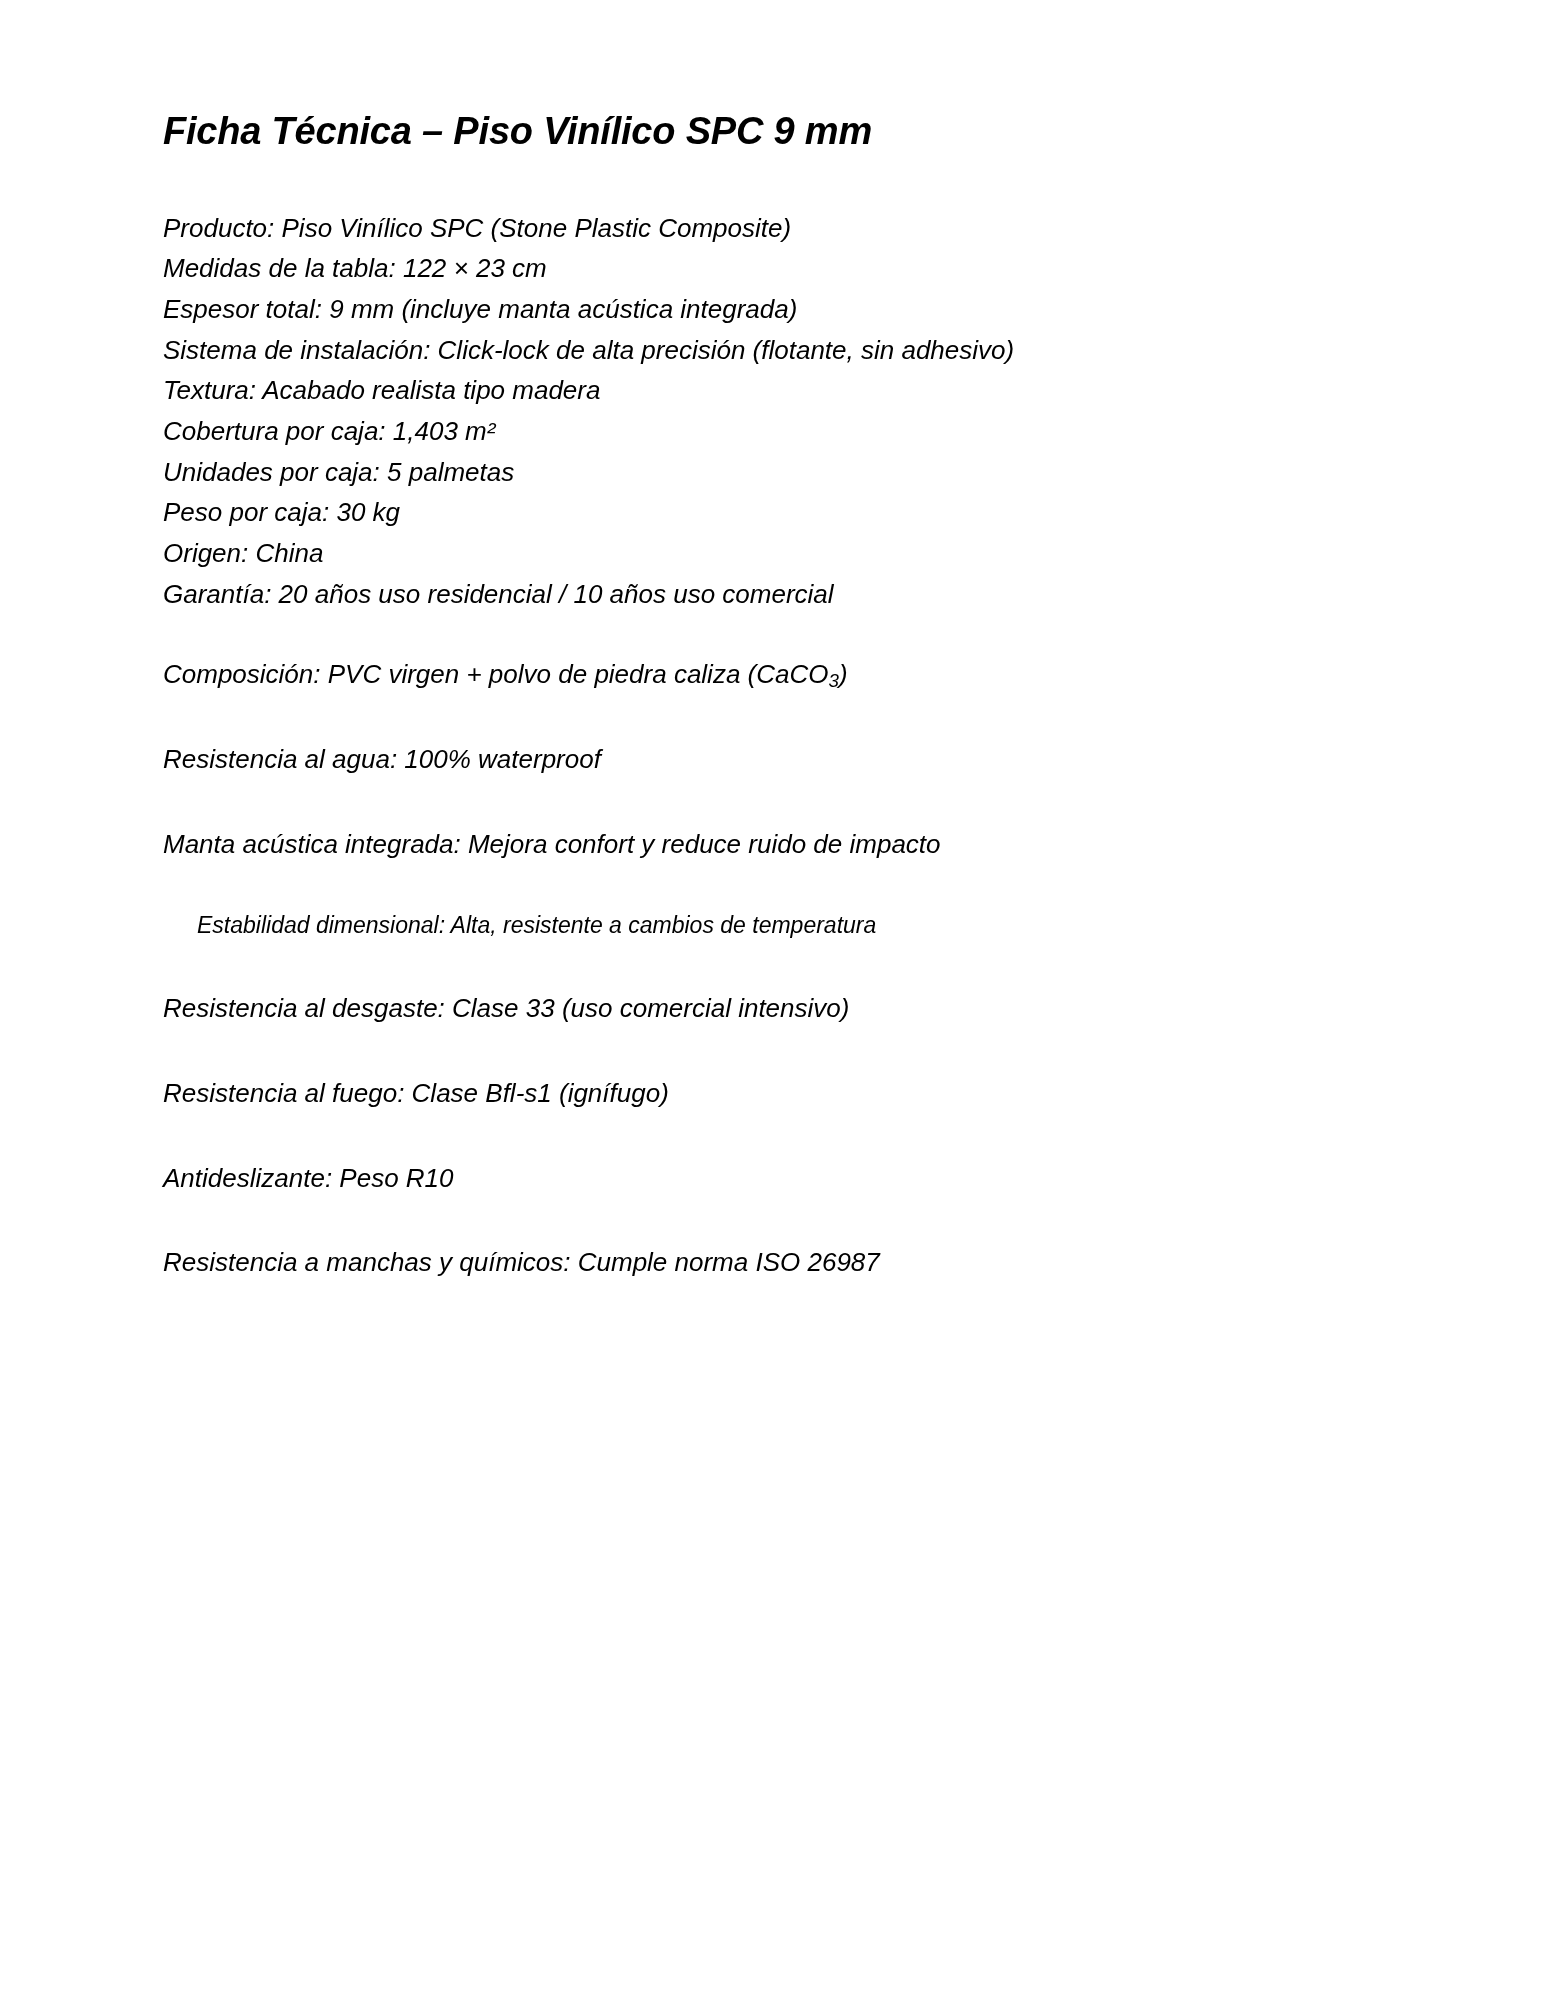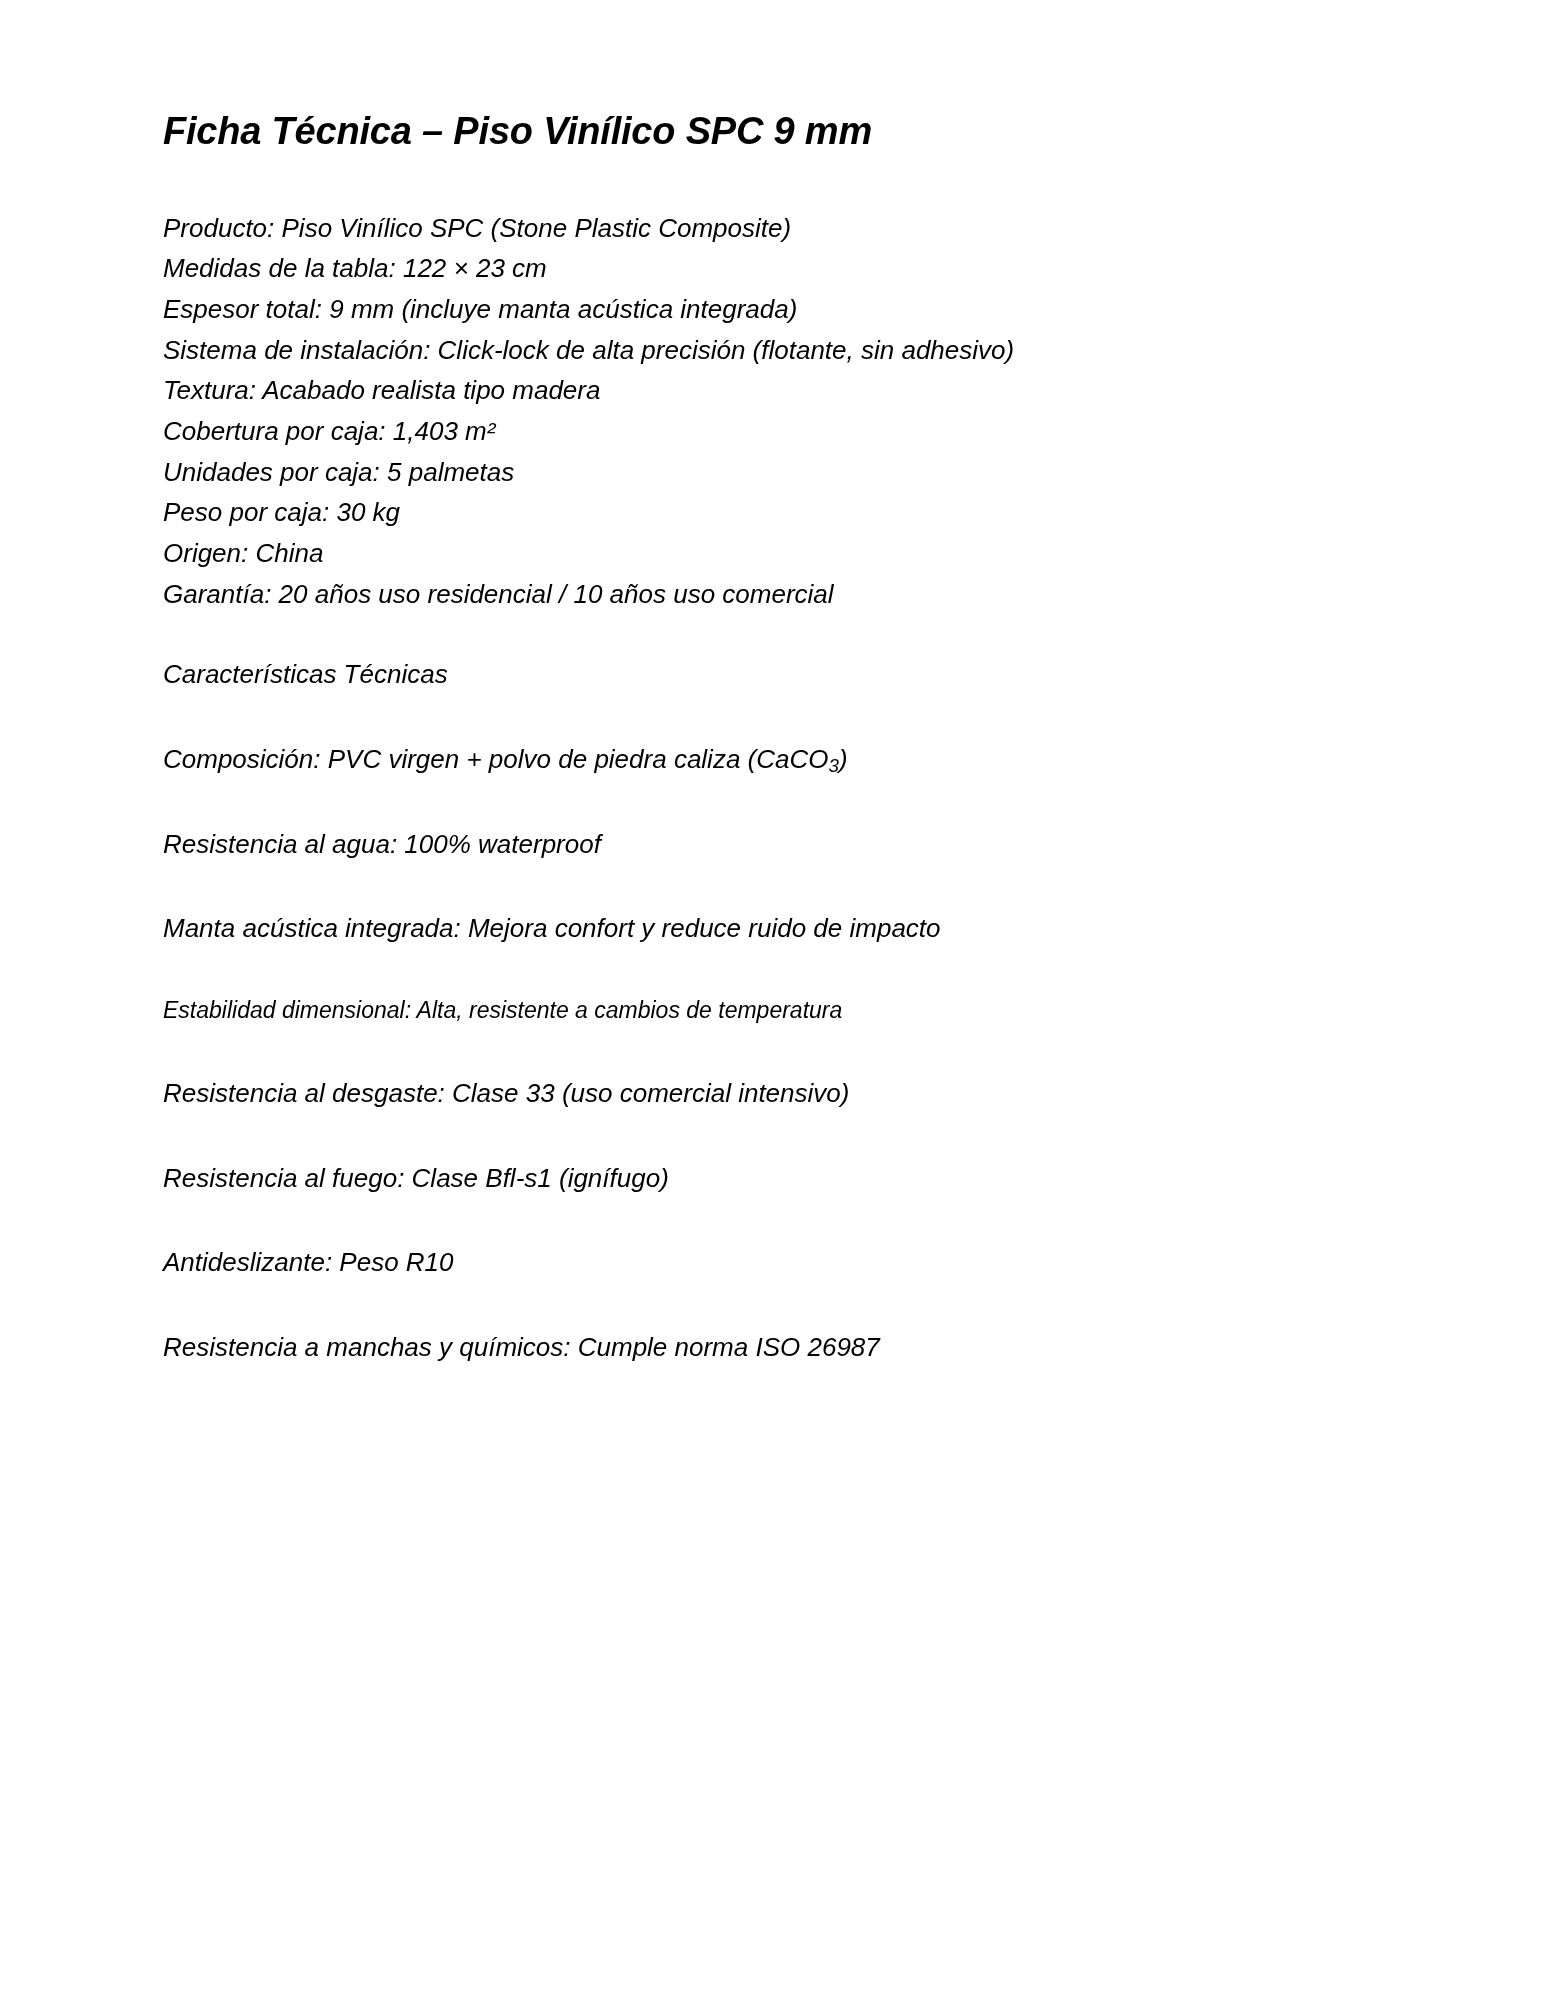--- a/index.html
+++ b/index.html
@@ -43,20 +43,21 @@
     line-height: 1.565;
     margin: 0 0 44px 0;
   }
   .feature-line {
     font-size: 26px;
     line-height: 1.565;
     margin: 0 0 44px 0;
   }
   .feature-line.small {
     font-size: 23px;
+    margin-left: 34px;
   }
   .feature-line:last-child {
     margin-bottom: 16px;
   }
   sub {
     font-size: 0.72em;
     vertical-align: baseline;
     position: relative;
     bottom: -0.22em;
   }
@@ -74,21 +75,20 @@
     <p class="spec-line">Espesor total: 9 mm (incluye manta acústica integrada)</p>
     <p class="spec-line">Sistema de instalación: Click-lock de alta precisión (flotante, sin adhesivo)</p>
     <p class="spec-line">Textura: Acabado realista tipo madera</p>
     <p class="spec-line">Cobertura por caja: 1,403 m²</p>
     <p class="spec-line">Unidades por caja: 5 palmetas</p>
     <p class="spec-line">Peso por caja: 30 kg</p>
     <p class="spec-line">Origen: China</p>
     <p class="spec-line">Garantía: 20 años uso residencial / 10 años uso comercial</p>
   </div>
 
-  <p class="section-heading">Características Técnicas</p>
 
   <div class="features-list">
     <p class="feature-line"><span>Composición: PVC virgen + polvo de piedra caliza (CaCO</span><sub>3</sub><span>)</span></p>
 
     <p class="feature-line">Resistencia al agua: 100% waterproof</p>
 
     <p class="feature-line">Manta acústica integrada: Mejora confort y reduce ruido de impacto</p>
 
     <p class="feature-line small">Estabilidad dimensional: Alta, resistente a cambios de temperatura</p>
 

